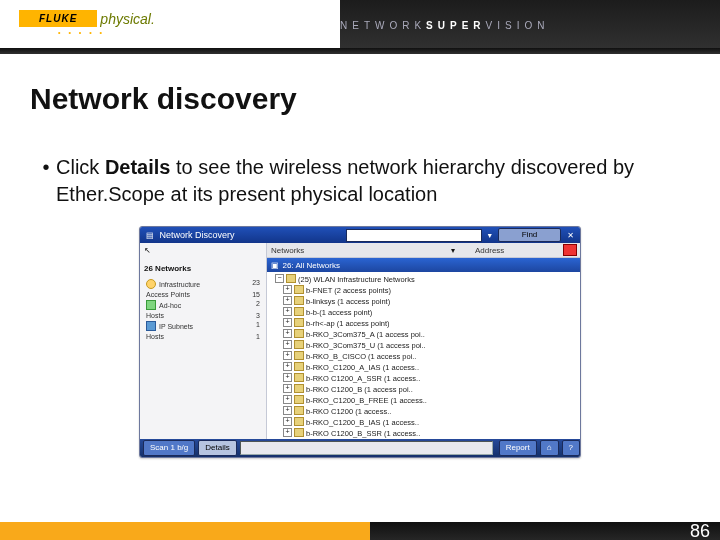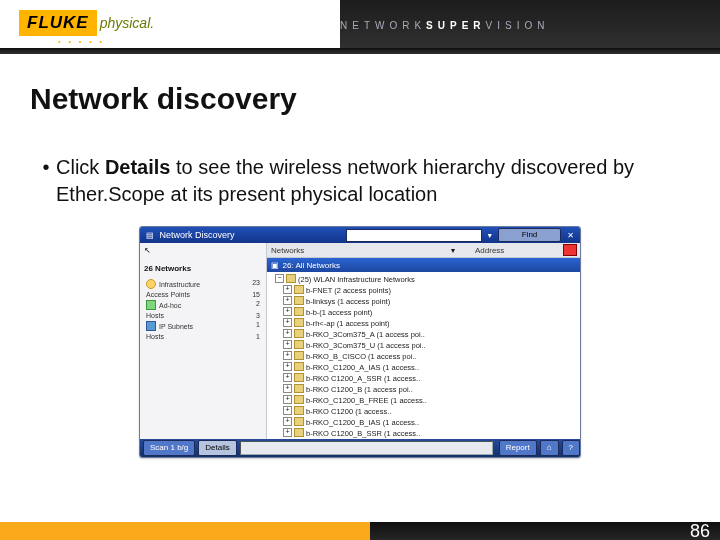--- a/index.html
+++ b/index.html
@@ -2,21 +2,21 @@
 <html><head>
 <meta charset="utf-8">
 <style>
   html,body{margin:0;padding:0;width:720px;height:540px;background:#fff;font-family:Arial,Helvetica,sans-serif;overflow:hidden}
   .slide{position:relative;width:720px;height:540px}
   
   .hdr{height:58px;position:relative}
   .hdr-l{position:absolute;left:0;top:0;width:340px;height:48px;background:#fff}
   .hdr-r{position:absolute;right:0;top:0;width:380px;height:48px;background:linear-gradient(#1c1c1c,#303030)}
   .logo{display:flex;align-items:center;margin:10px 0 0 19px}
-  .logo-flk{background:#ffb400;color:#000;font-weight:bold;font-style:italic;padding:3px 8px;font-size:17px;letter-spacing:1px}
+  .logo-flk{background:#ffb400;color:#000;font-weight:bold;font-style:italic;padding:3px 20px;font-size:10px;letter-spacing:1px}
   .logo-net{color:#6c7a00;font-style:italic;font-size:14px;margin-left:3px}
   .logo-dots{margin:2px 0 0 58px;letter-spacing:3px;color:#ffb400;font-size:7px;font-weight:bold}
   .sv{color:#aab;font-size:10px;letter-spacing:5px;margin:20px 14px 0 0;text-align:left}
   .sv b{color:#fff}
   .hdr-line{position:absolute;top:48px;left:0;right:0;height:6px;background:linear-gradient(#101010,#303030)}
   
   .title{margin:24px 0 0 30px;font-size:30px;font-weight:bold;color:#111}
   .bullets{margin:38px 32px 0 36px}
   .bi{display:flex;font-size:20px;color:#111;line-height:1.35}
   .bi .dot{flex:0 0 20px;text-align:center}

